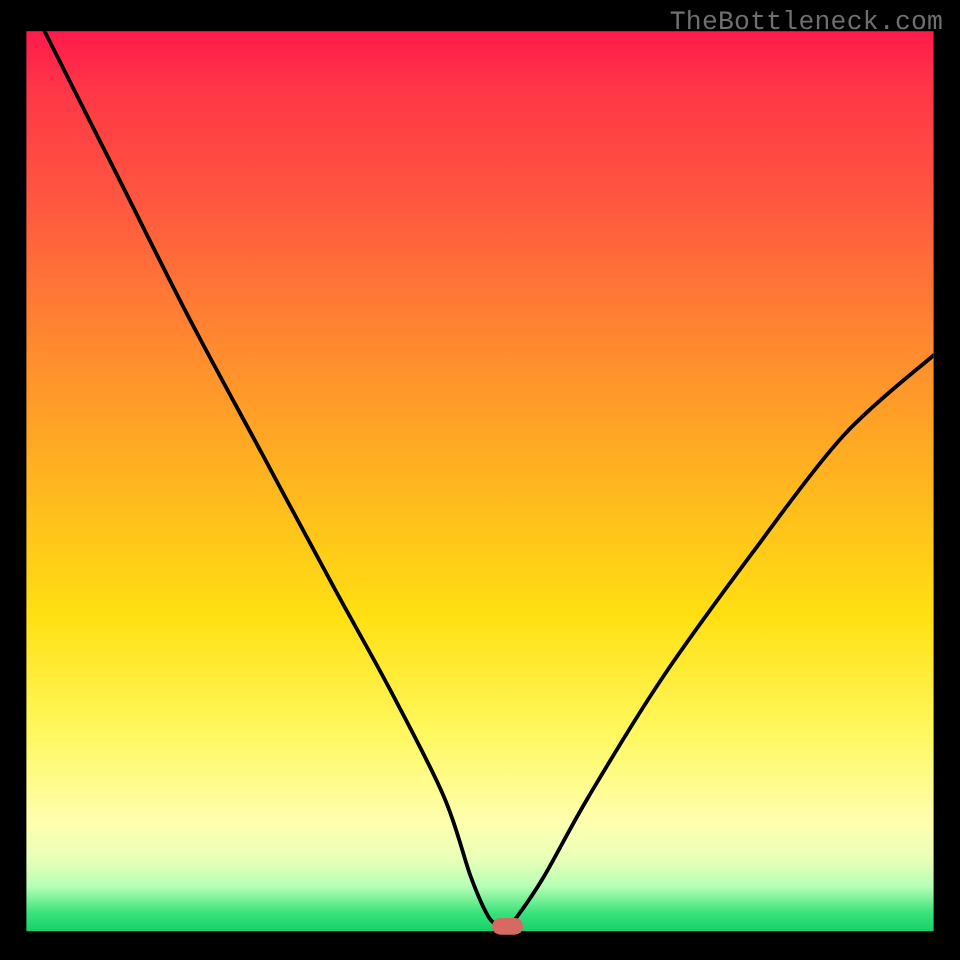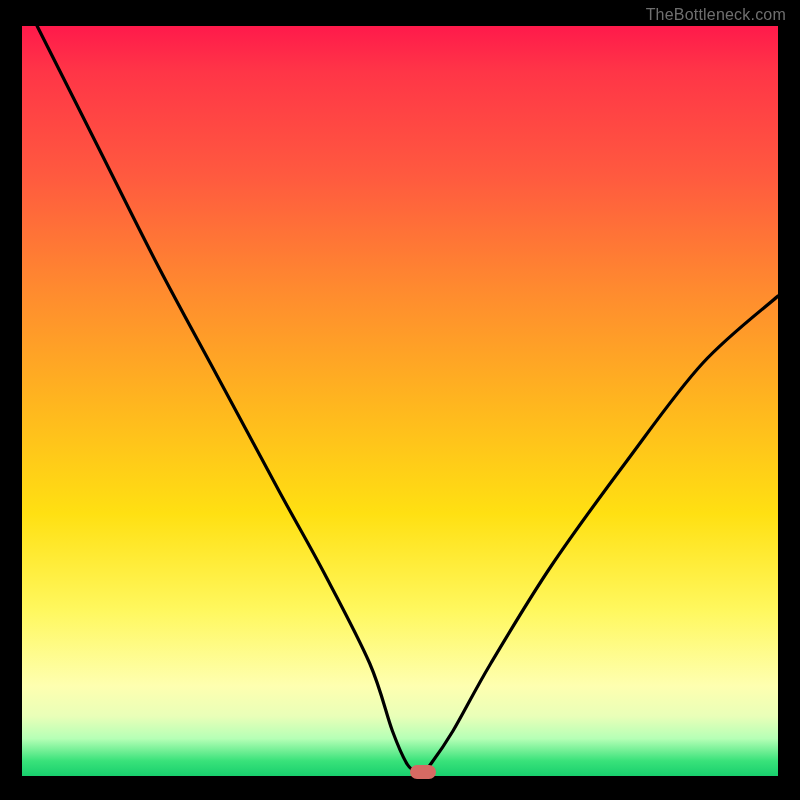--- a/index.html
+++ b/index.html
@@ -15,24 +15,25 @@
     position: relative;
     width: 800px;
     height: 800px;
     background: #000;
   }
   .watermark {
     position: absolute;
     top: 6px;
     right: 14px;
     color: #6f6f6f;
-    font-size: 16px;
+    font-size: 22px;
     font-weight: 400;
     letter-spacing: 0.2px;
     z-index: 10;
+    font-family: Liberation Mono, monospace;
   }
   .plot-area {
     position: absolute;
     left: 22px;
     top: 26px;
     width: 756px;
     height: 750px;
     
     background: linear-gradient(
       to bottom,

